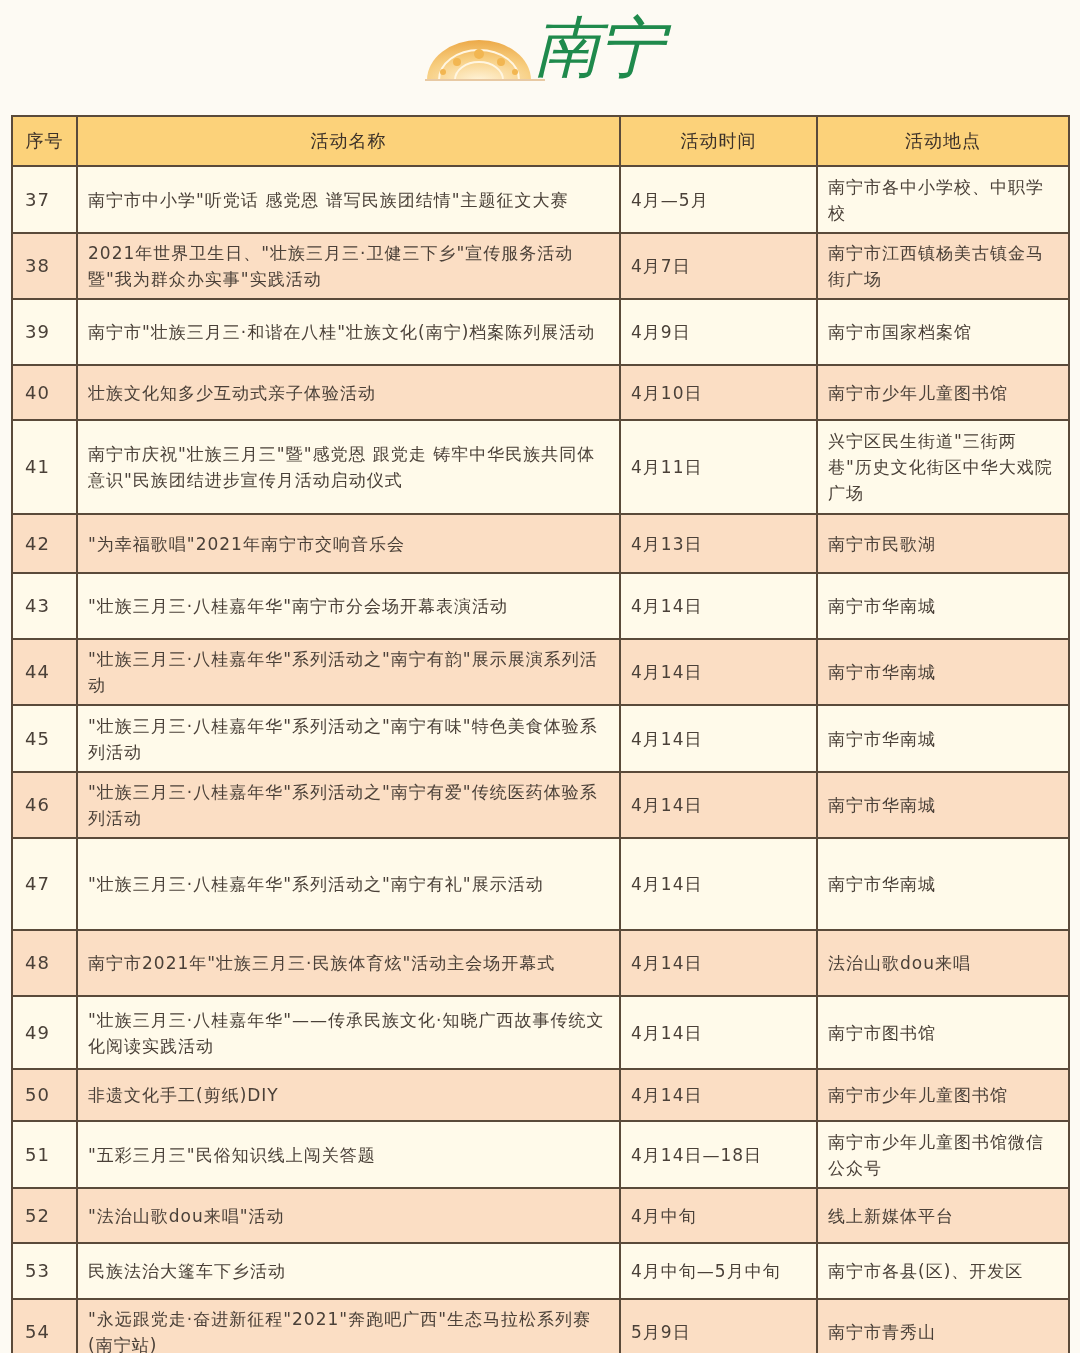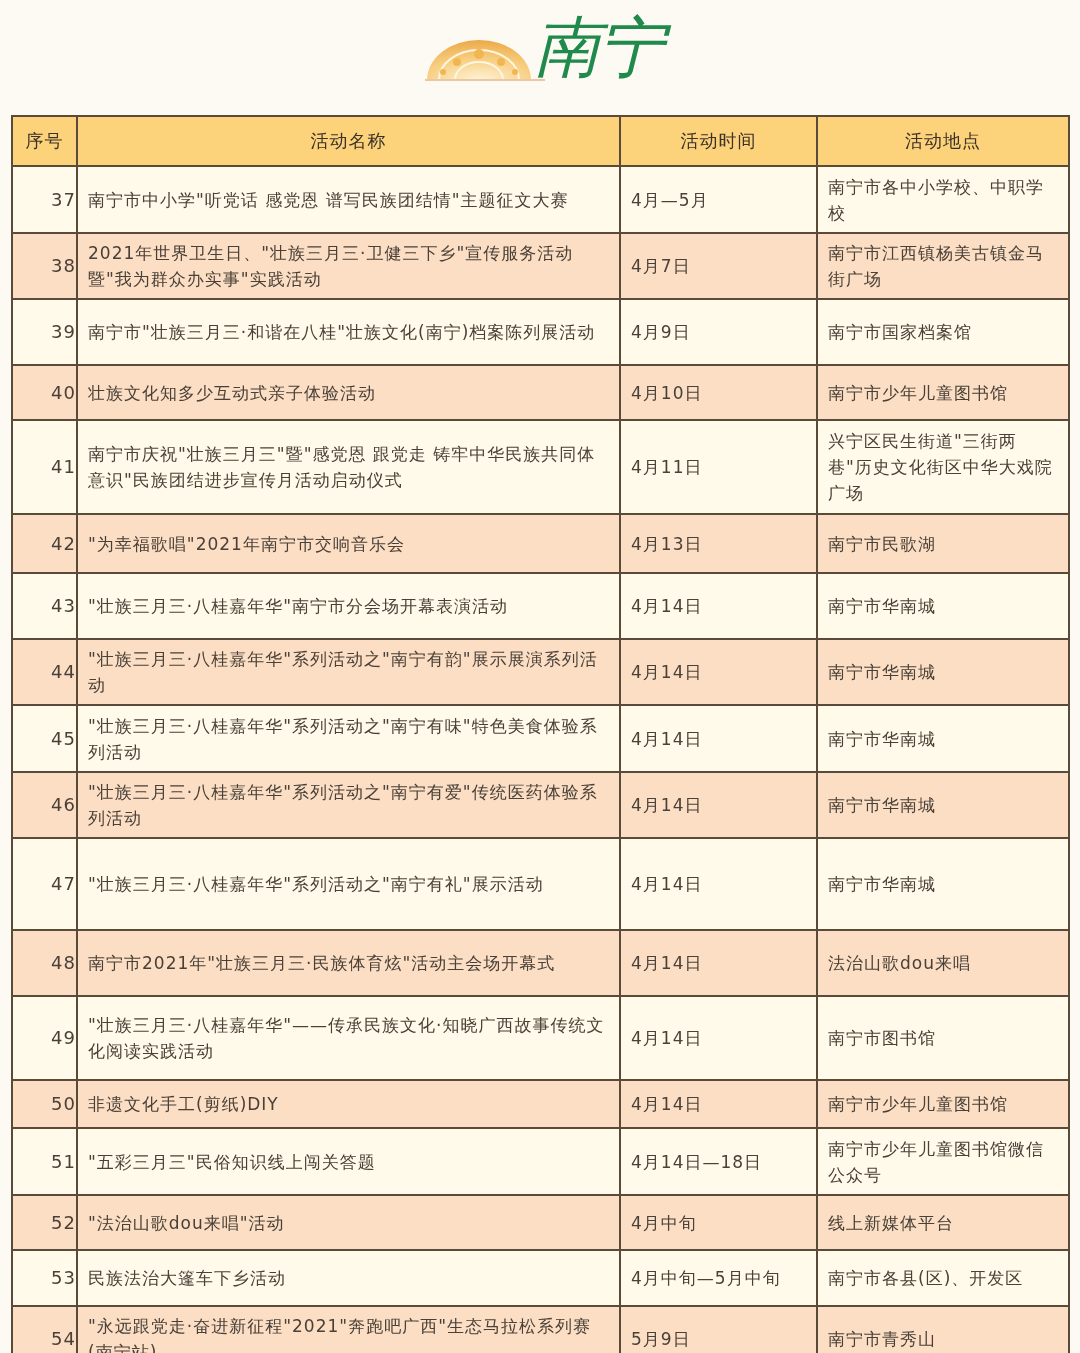--- a/index.html
+++ b/index.html
@@ -60,22 +60,22 @@
     table.events th {
       background: #fcd27a;
       font-weight: normal;
       color: #3d3229;
       font-size: 18px;
       height: 48px;
       text-align: center;
       margin-top: 25px;
     }
     table.events td.num {
-      text-align: right;
-      padding: 0;
+      text-align: left;
+      padding: 12px;
       font-size: 18px;
     }
     tr.odd td { background: #fffaea; }
     tr.even td { background: #fbdec4; }
     td.date { letter-spacing: 3px; }
     td.place { letter-spacing: 3px; }
   </style>
 </head>
 <body>
 
@@ -182,21 +182,21 @@
       <td>"壮族三月三·八桂嘉年华"系列活动之"南宁有礼"展示活动</td>
       <td class="date">4月14日</td>
       <td class="place">南宁市华南城</td>
     </tr>
     <tr class="even" style="height:66px">
       <td class="num">48</td>
       <td>南宁市2021年"壮族三月三·民族体育炫"活动主会场开幕式</td>
       <td class="date">4月14日</td>
       <td class="place">法治山歌dou来唱</td>
     </tr>
-    <tr class="odd" style="height:84px">
+    <tr class="odd" style="height:73px">
       <td class="num">49</td>
       <td>"壮族三月三·八桂嘉年华"——传承民族文化·知晓广西故事传统文化阅读实践活动</td>
       <td class="date">4月14日</td>
       <td class="place">南宁市图书馆</td>
     </tr>
     <tr class="even" style="height:48px">
       <td class="num">50</td>
       <td>非遗文化手工(剪纸)DIY</td>
       <td class="date">4月14日</td>
       <td class="place">南宁市少年儿童图书馆</td>

